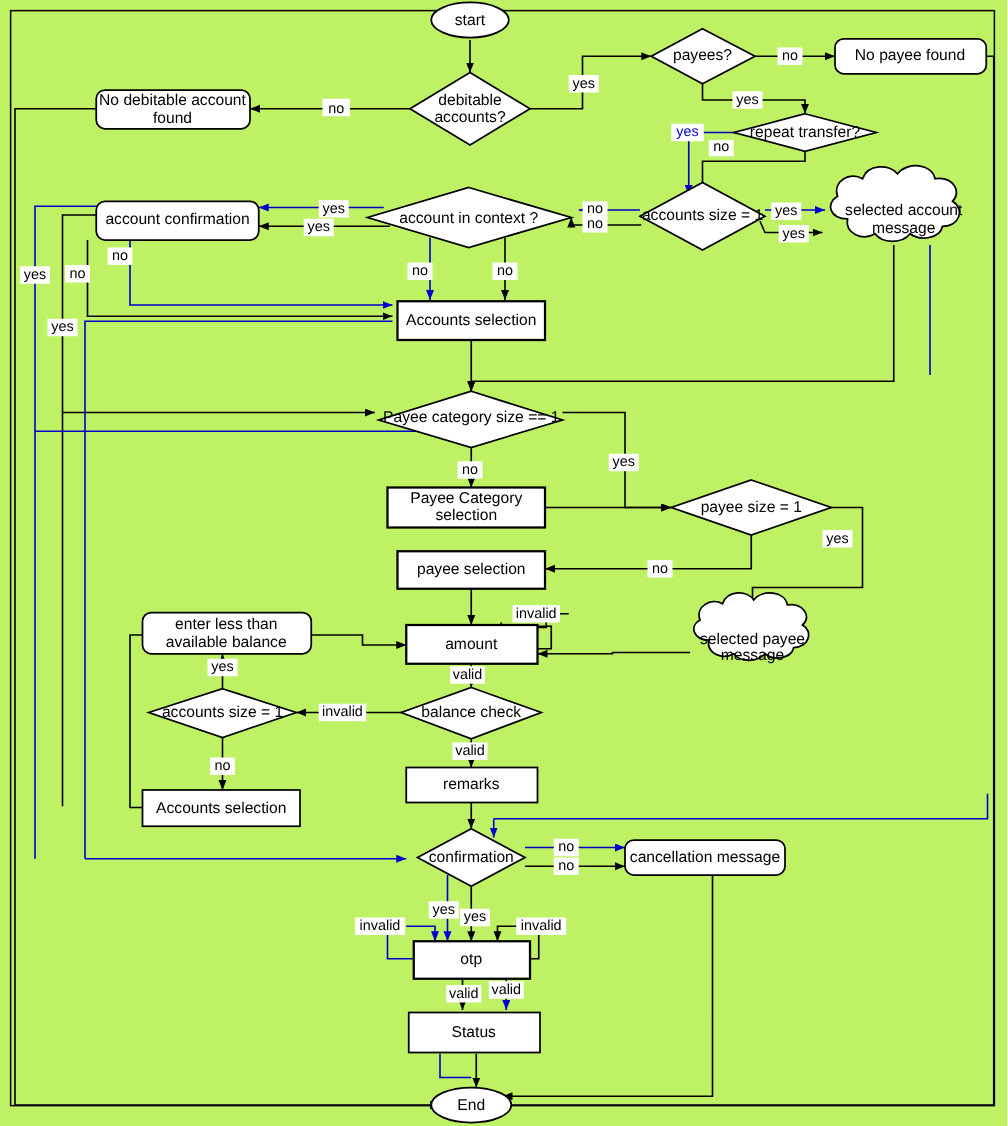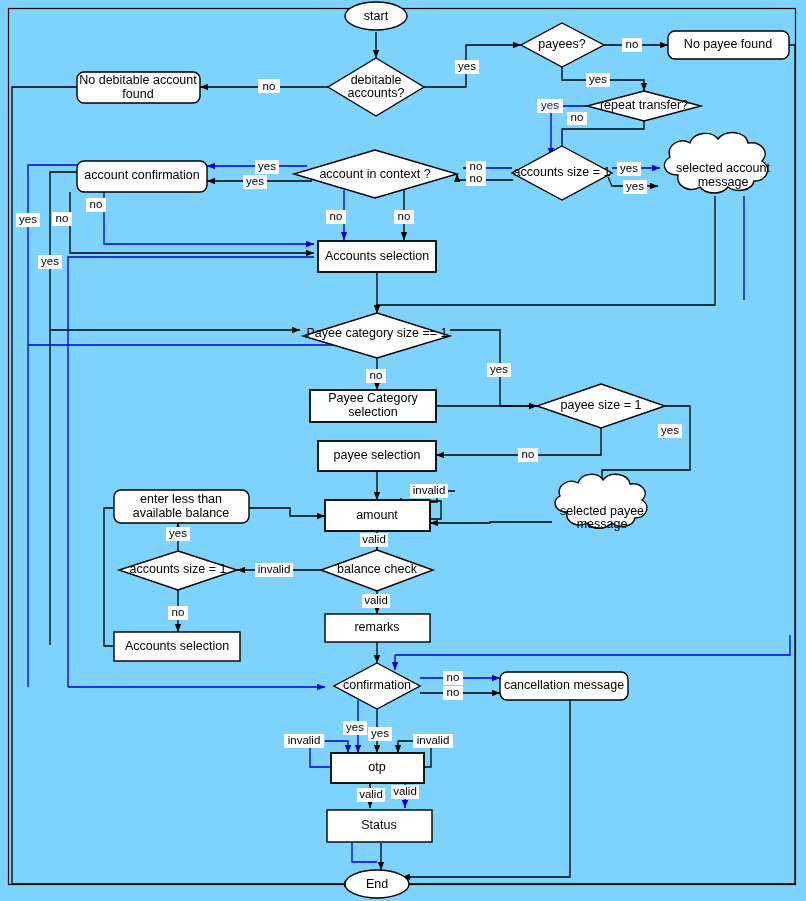--- a/index.html
+++ b/index.html
@@ -7,21 +7,21 @@
     padding: 0;
     background: #ffffff;
   }
   body {
     font-family: "Liberation Sans", sans-serif;
   }
   #diagram-root {
     position: relative;
     width: 806px;
     height: 901px;
-    background: #7dd3fc;
+    background: #bef264;
     overflow: hidden;
   }
   svg#flow {
     display: block;
     width: 806px;
     height: 901px;
   }
   .node-shape {
     fill: #ffffff;
     stroke: #000000;

